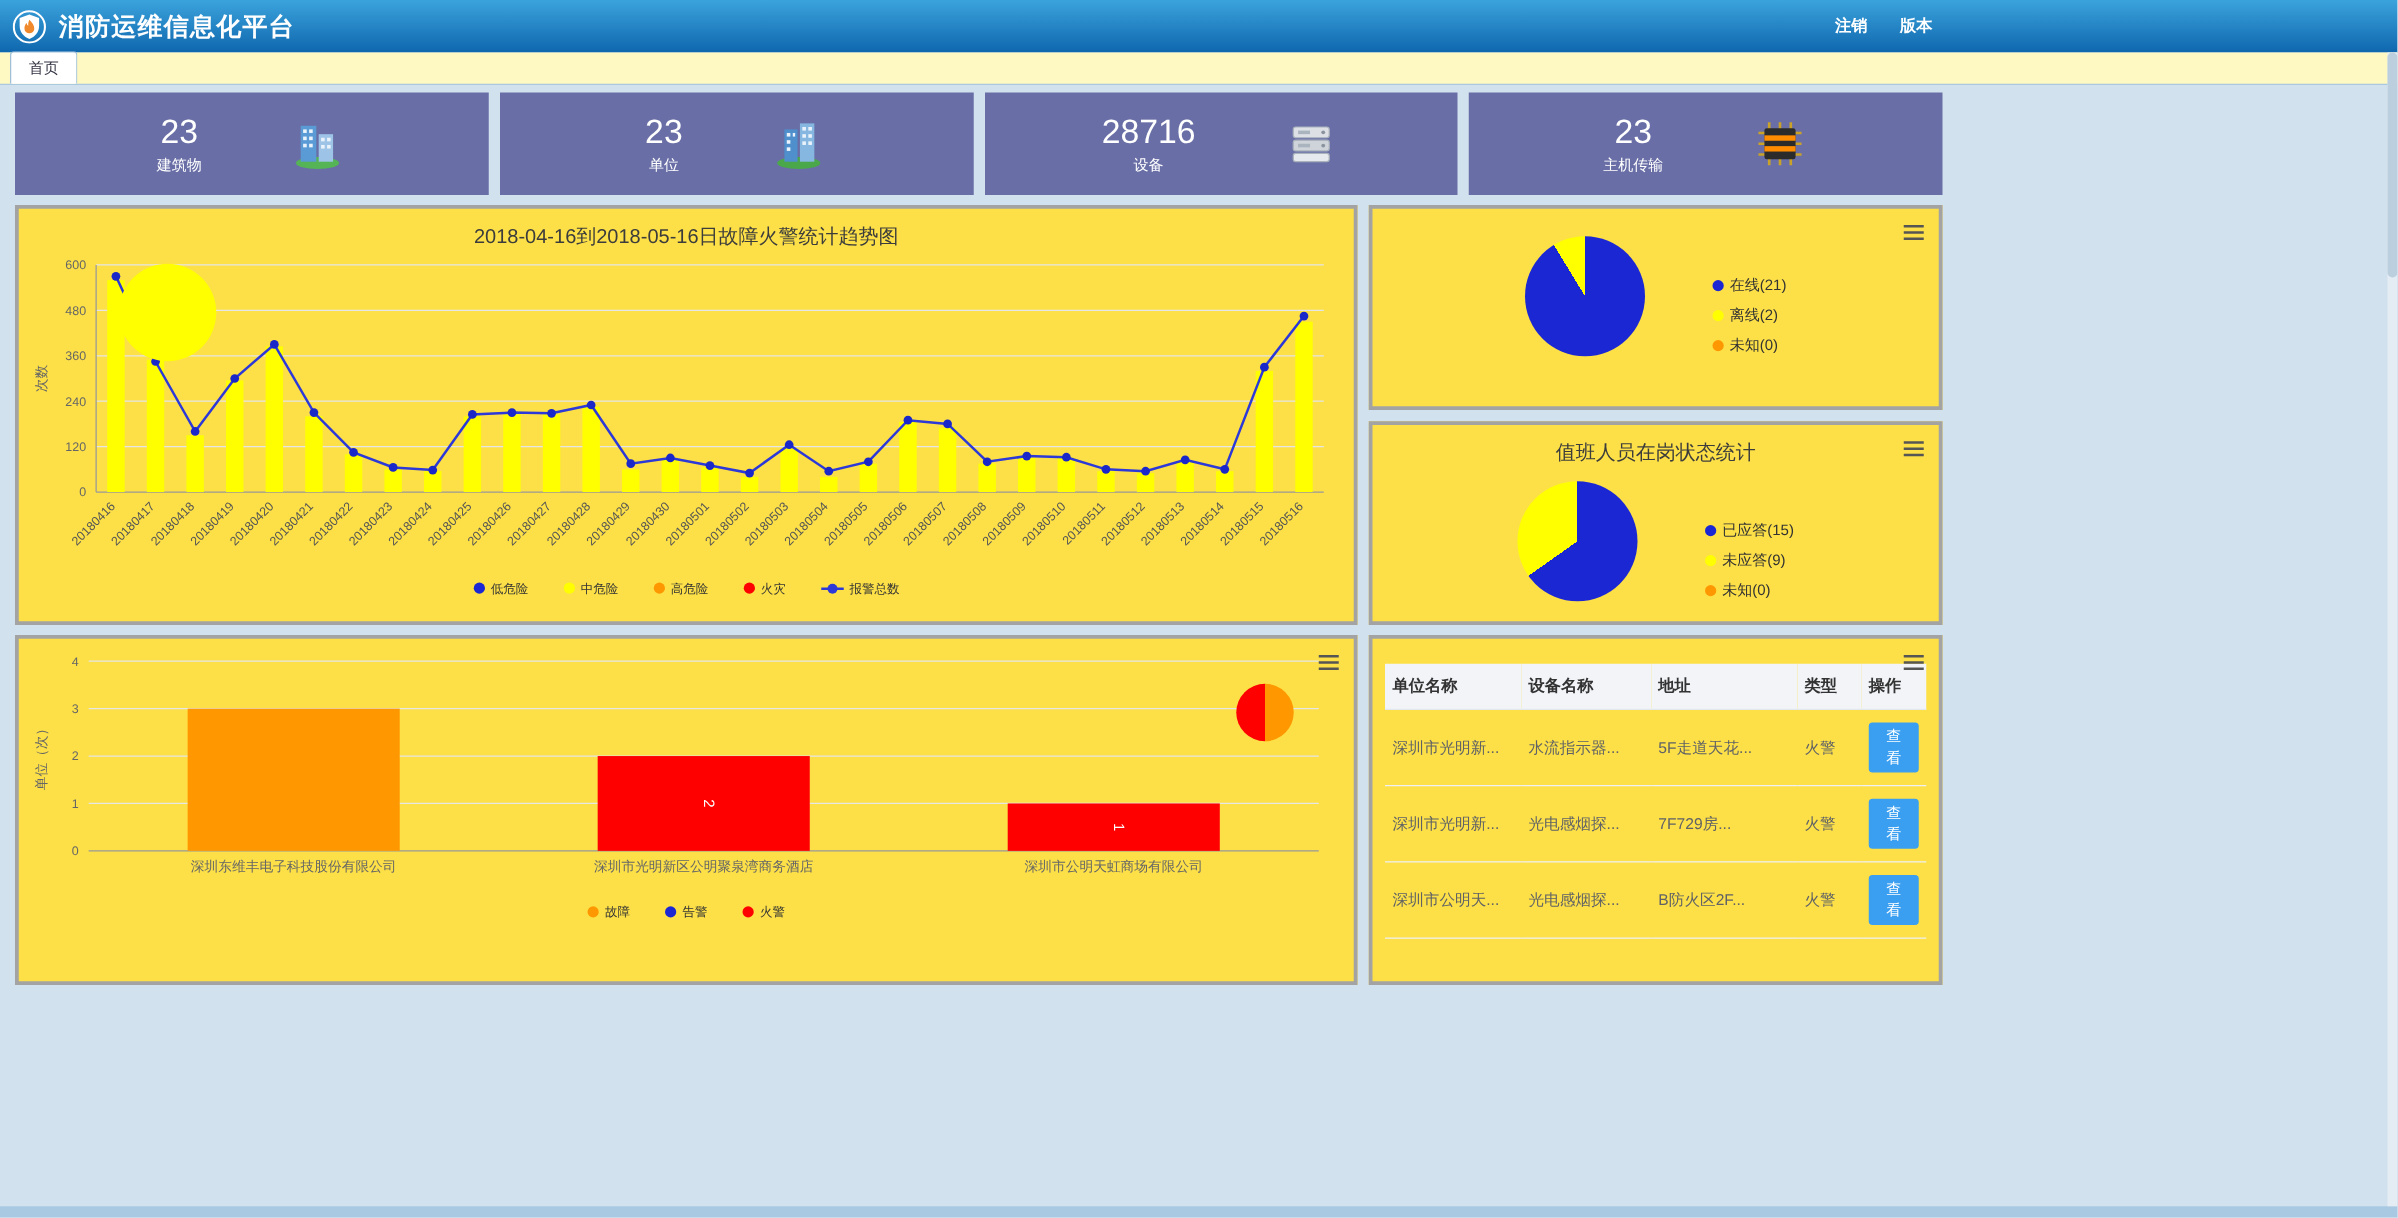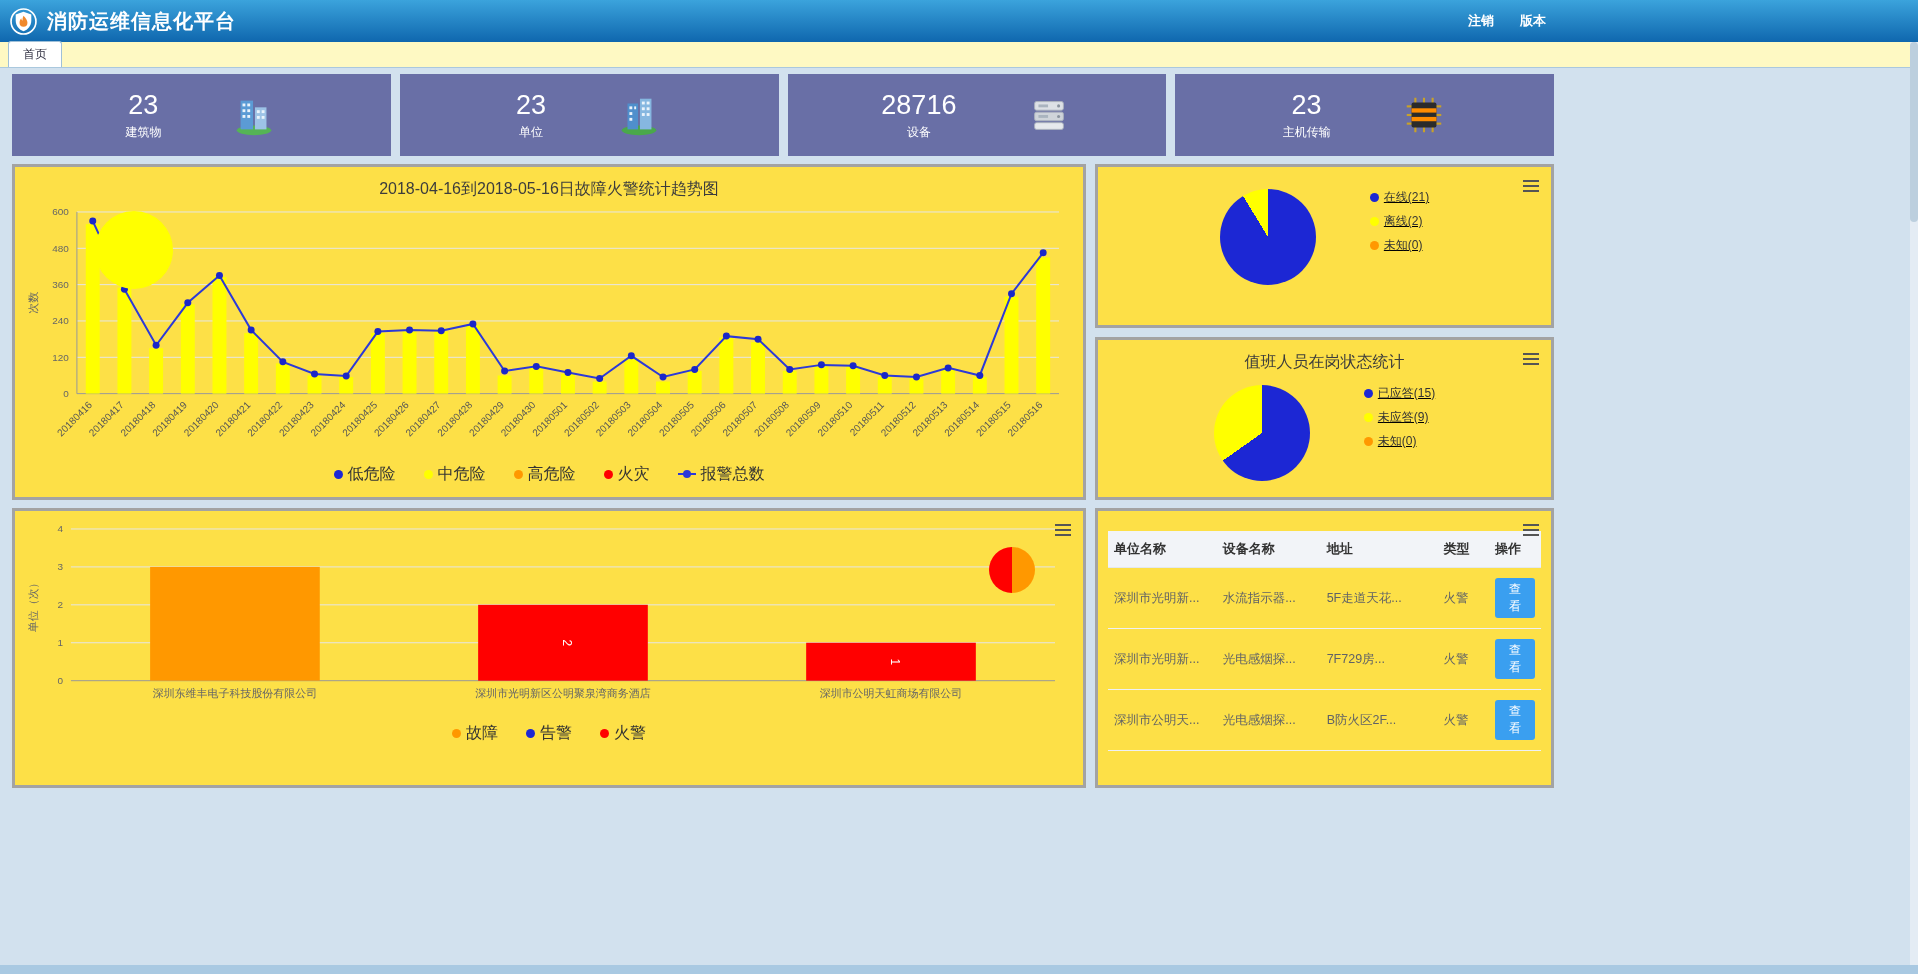--- a/index.html
+++ b/index.html
@@ -39,26 +39,26 @@
   .trend-panel { min-height:336px; }
   .rank-panel  { min-height:280px; }
   .pie-panel   { flex:1; min-height:160px; }
   .table-panel { min-height:280px; }
   .menu-icon { position:absolute; top:10px; right:12px; width:16px; cursor:pointer; }
   .menu-icon i { display:block; height:2px; background:#555; margin:3px 0; }
   
   svg.chart { width:100%; display:block; }
   .pie-overlay { position:absolute; left:80px; top:44px; width:78px; height:78px; border-radius:50%; background:#ffff00; }
   .mini-pie { position:absolute; top:36px; right:48px; width:46px; height:46px; border-radius:50%; }
-  .legend-row { display:flex; justify-content:center; gap:28px; font-size:16px; color:#333; margin-top:2px; }
+  .legend-row { display:flex; justify-content:center; gap:28px; font-size:10px; color:#333; margin-top:2px; }
   .legend-item { display:inline-flex; align-items:center; cursor:pointer; }
   .dot { width:9px; height:9px; border-radius:50%; display:inline-block; margin-right:5px; }
   .line-marker { position:relative; width:18px; height:2px; display:inline-block; margin-right:5px; }
   .line-marker .dot { position:absolute; left:5px; top:-3px; width:8px; height:8px; margin:0; }
-  .pie-body { display:flex; align-items:flex-start; justify-content:center; gap:54px; margin-top:12px;text-decoration:underline; }
+  .pie-body { display:flex; align-items:flex-end; justify-content:center; gap:54px; margin-top:12px; }
   .pie { width:96px; height:96px; border-radius:50%; }
   .pie-legend { display:flex; flex-direction:column; gap:7px; font-size:12px; color:#333; }
   
   table { width:100%; border-collapse:collapse; margin-top:10px; }
   thead th { background:#f2f4f8; text-align:left; padding:9px 6px; color:#333; font-size:13px; font-weight:600;
              border-bottom:1px solid #e3e8ef; }
   tbody td { padding:10px 6px; color:#606266; font-size:12.5px; border-bottom:1px solid #eef0f5; }
   th:nth-child(1),td:nth-child(1){ width:110px; }
   th:nth-child(2),td:nth-child(2){ width:105px; }
   th:nth-child(3),td:nth-child(3){ width:118px; }

